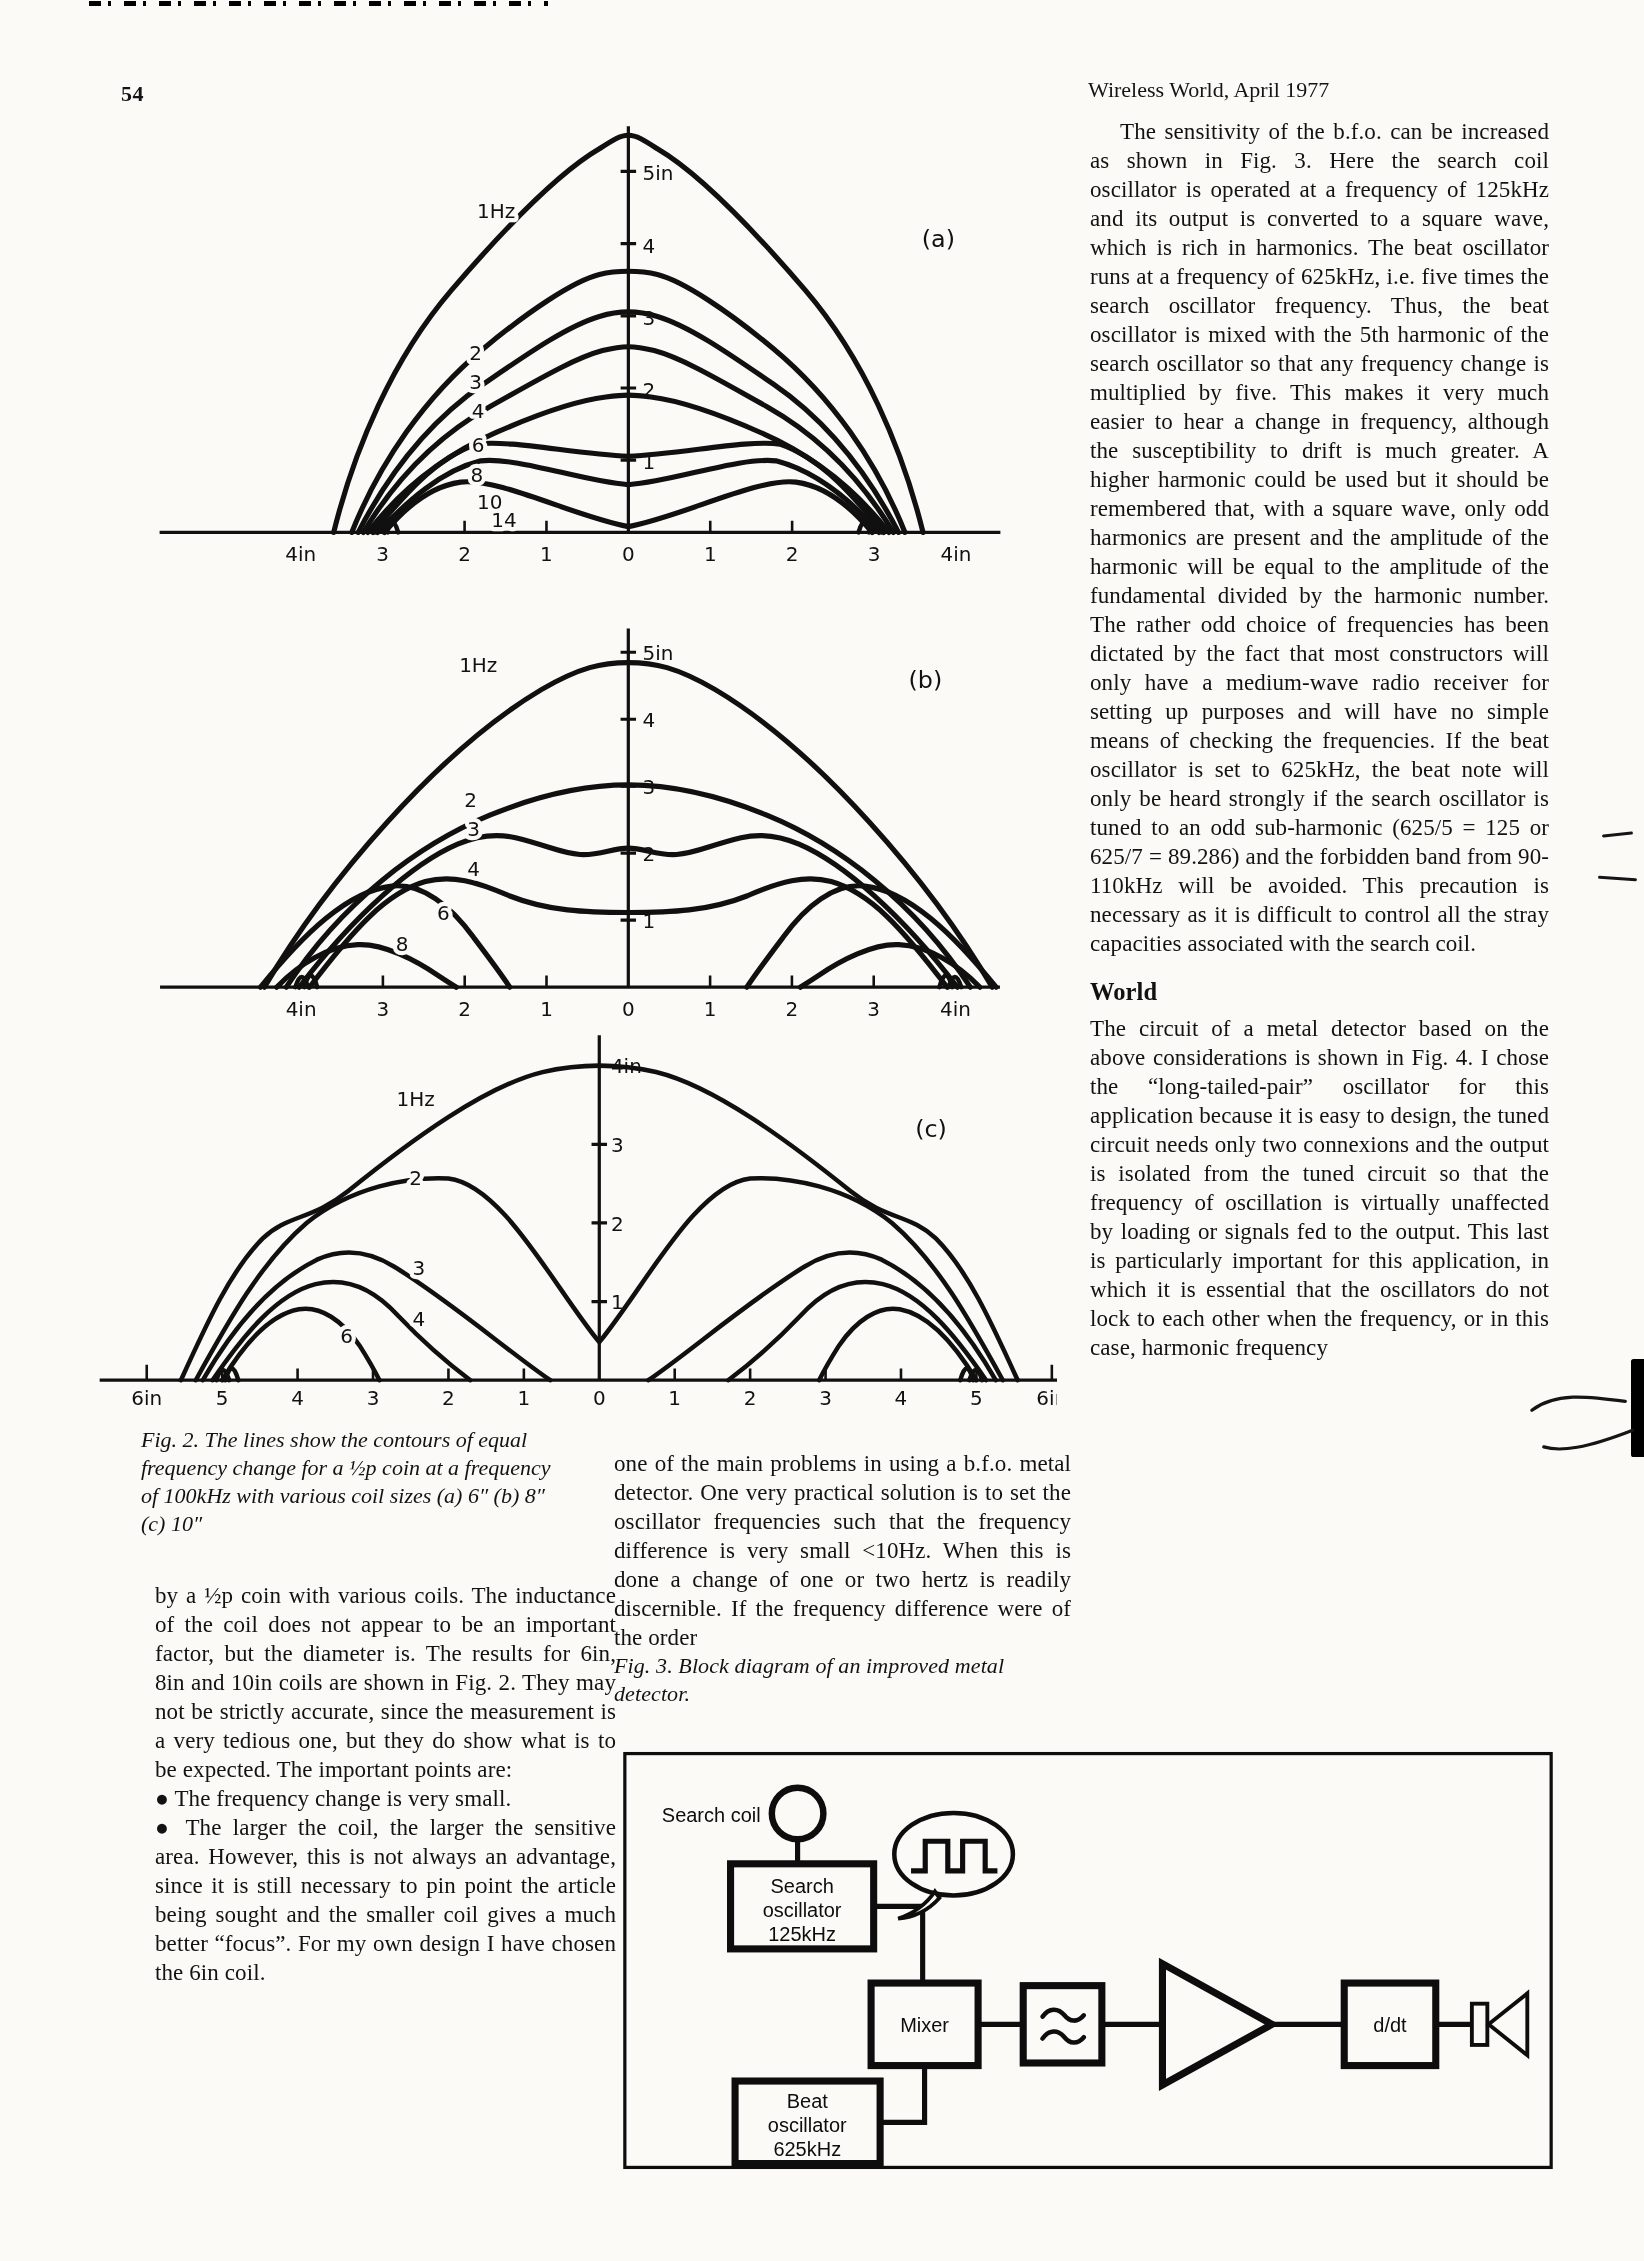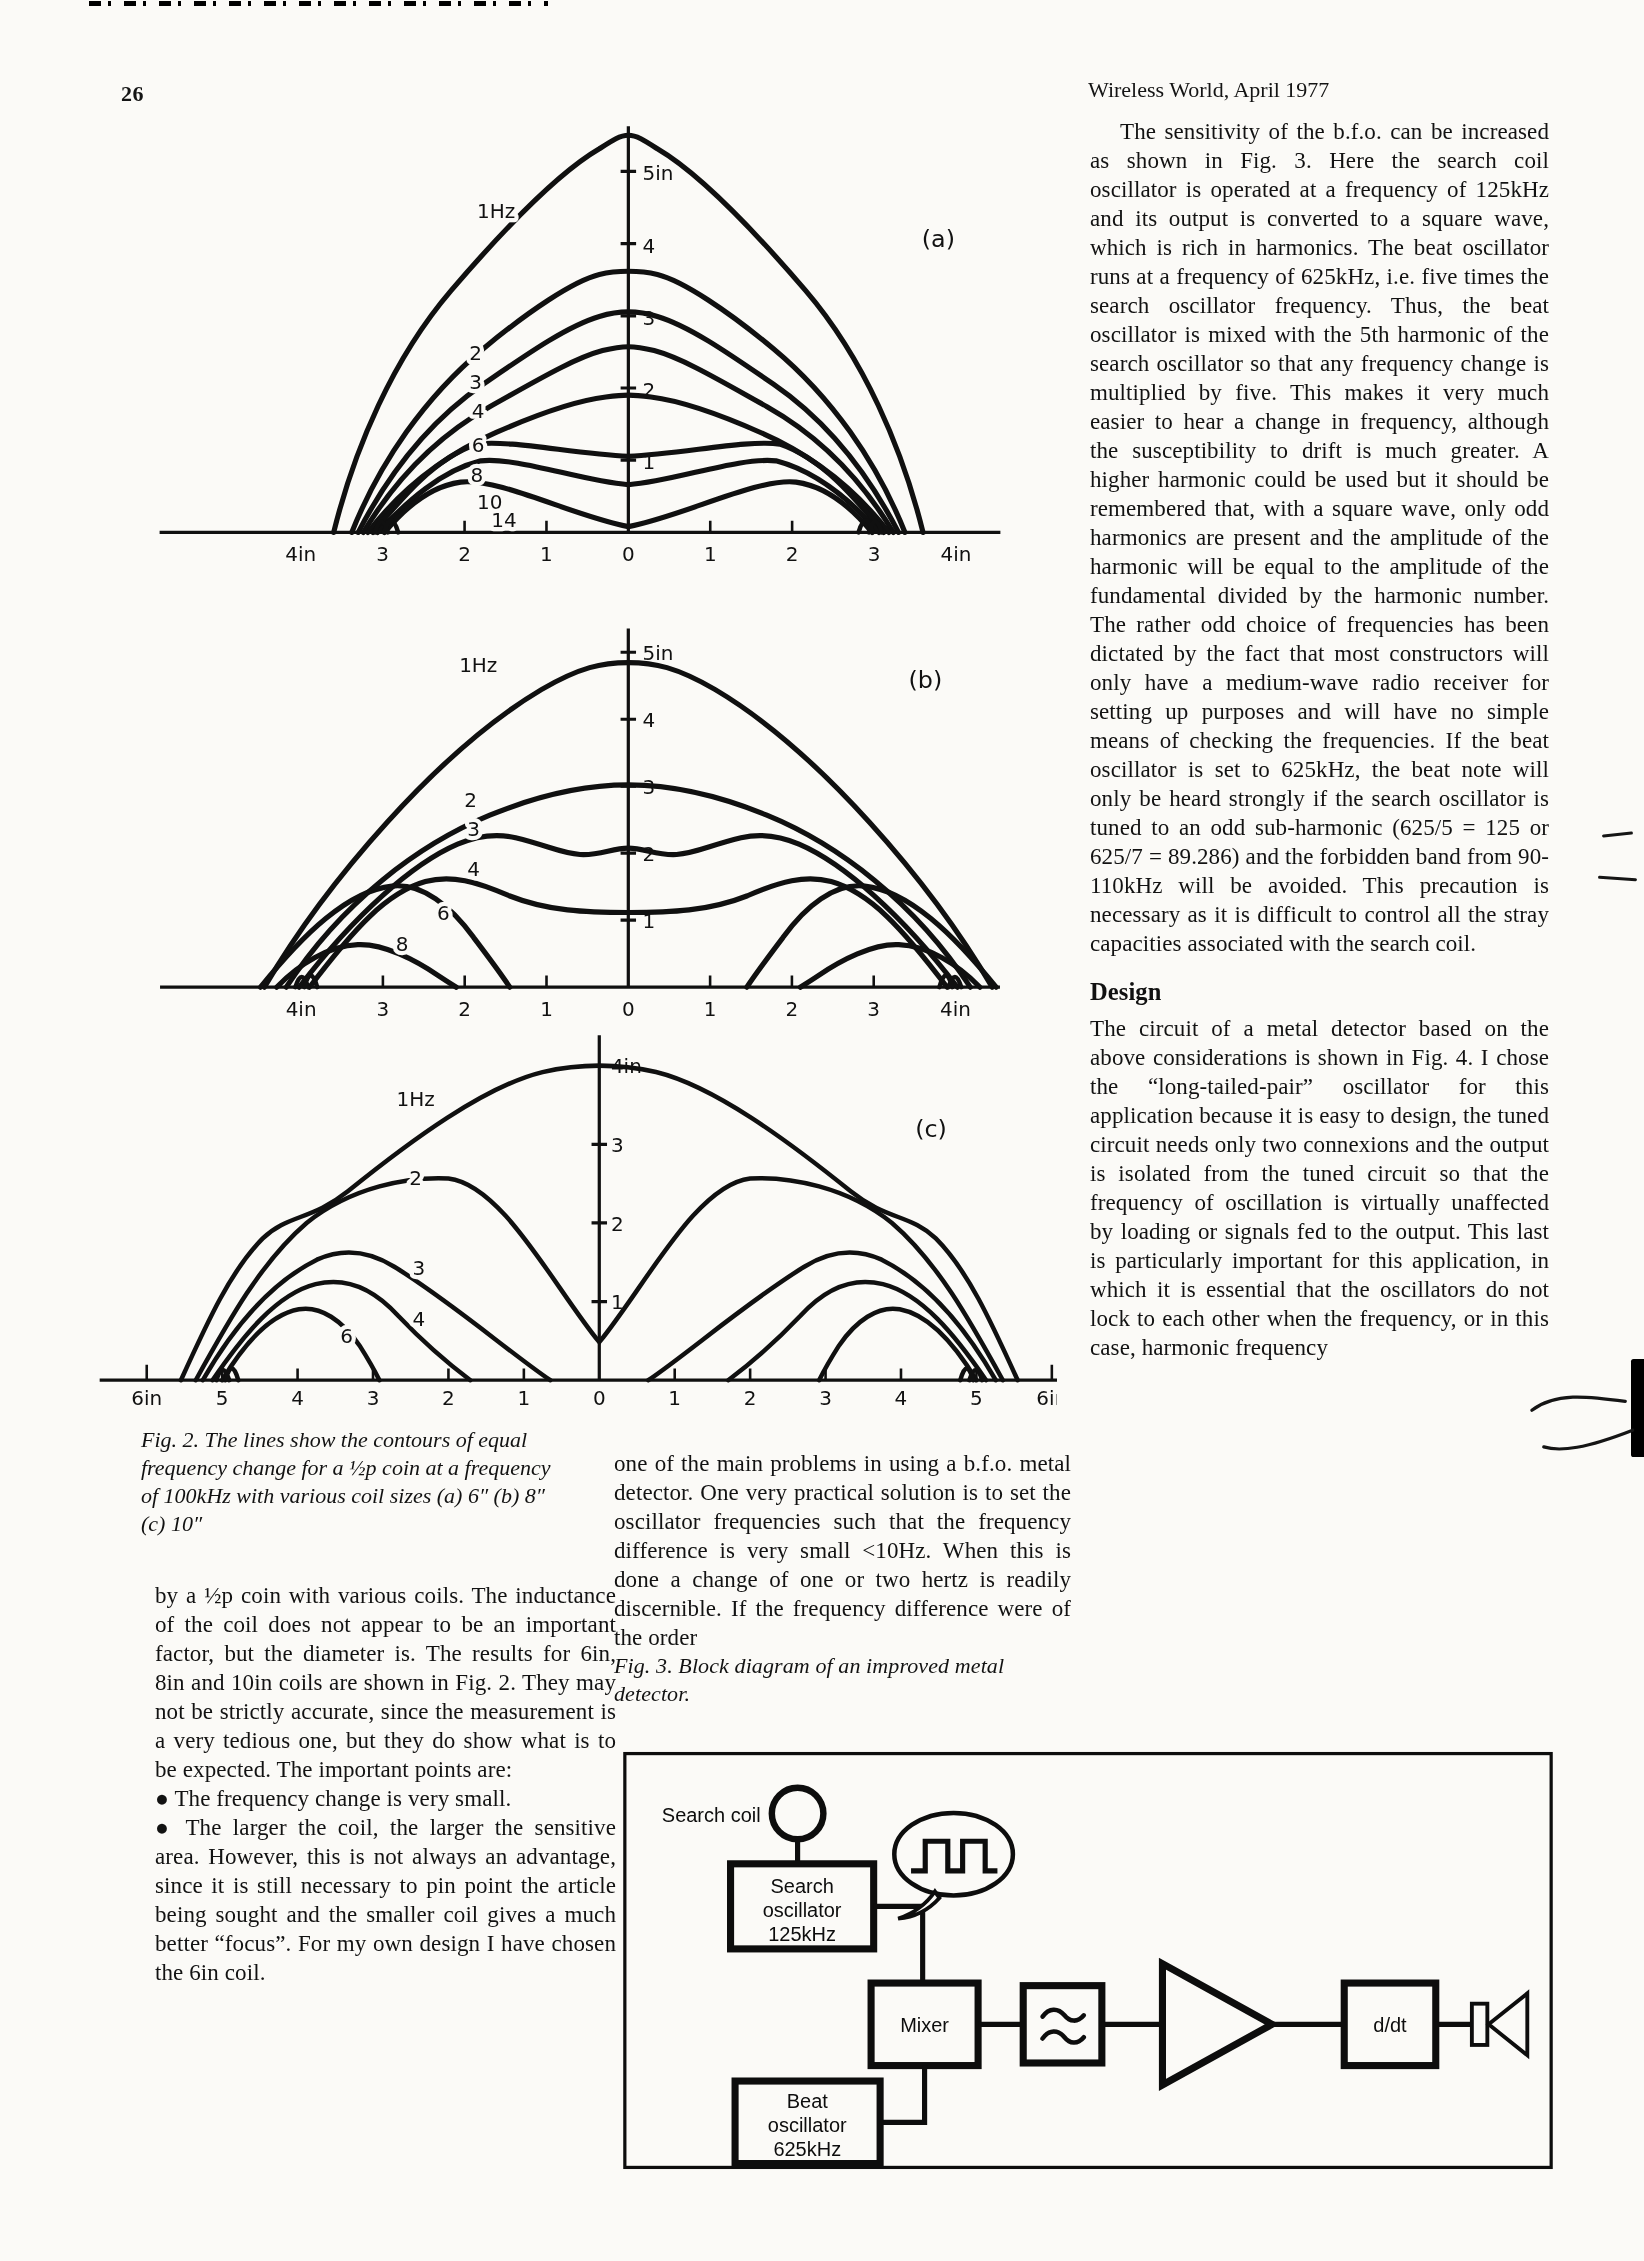--- a/index.html
+++ b/index.html
@@ -42,21 +42,21 @@
 <div class="abs edgetab"></div>
 <div class="abs margindash" style="left:1602px;top:833px;width:31px;transform:rotate(-6deg);"></div>
 <div class="abs margindash" style="left:1598px;top:877px;width:39px;transform:rotate(4deg);"></div>
 <svg class="abs" style="left:1529px;top:1386px;" width="103" height="32" viewBox="0 0 160 50">
   <path d="M4 38 C 40 10, 90 16, 150 24" fill="none" stroke="#151515" stroke-width="5" stroke-linecap="round"></path>
 </svg>
 <svg class="abs" style="left:1541px;top:1425px;" width="97" height="29" viewBox="0 0 150 45">
   <path d="M4 34 C 30 42, 70 36, 142 8" fill="none" stroke="#151515" stroke-width="5" stroke-linecap="round"></path>
 </svg>
 
-<div class="abs hdr hdr-num" style="left:121px;top:81px;">26</div>
+<div class="abs hdr hdr-num" style="left:121px;top:81px;">54</div>
 <div class="abs hdr" style="left:1088px;top:77px;width:451px;">Wireless World, April 1977</div>
 
 <svg class="abs" style="left:148px;top:126px;" width="864" height="455" viewBox="0 0 1340 705">
   <g>
     <path class="ax" d="M745 0 V630"></path>
     <path class="ax" d="M18 630 H1322"></path>
     <path class="ax" d="M733 70 H757 M733 182 H757 M733 294 H757 M733 406 H757 M733 518 H757"></path>
     <path class="tk" d="M491 612 V630 M618 612 V630 M872 612 V630 M999 612 V630 M364 616 V630 M1126 616 V630"></path>
   </g>
   <g>
@@ -205,21 +205,21 @@
   <p>● The larger the coil, the larger the sensitive area. However, this is not always an advantage, since it is still necessary to pin point the article being sought and the smaller coil gives a much better “focus”. For my own design I have chosen the 6in coil.</p>
 </div>
 
 <div class="abs bodytext" style="left:614px;top:1449px;width:457px;">
   <p>one of the main problems in using a b.f.o. metal detector. One very practical solution is to set the oscillator frequencies such that the frequency difference is very small &lt;10Hz. When this is done a change of one or two hertz is readily discernible. If the frequency difference were of the order</p>
   <p class="caption" style="text-align:left;">Fig. 3. Block diagram of an improved metal detector.</p>
 </div>
 
 <div class="abs bodytext" style="left:1090px;top:117px;width:459px;">
   <p class="ind">The sensitivity of the b.f.o. can be increased as shown in Fig. 3. Here the search coil oscillator is operated at a frequency of 125kHz and its output is converted to a square wave, which is rich in harmonics. The beat oscillator runs at a frequency of 625kHz, i.e. five times the search oscillator frequency. Thus, the beat oscillator is mixed with the 5th harmonic of the search oscillator so that any frequency change is multiplied by five. This makes it very much easier to hear a change in frequency, although the susceptibility to drift is much greater. A higher harmonic could be used but it should be remembered that, with a square wave, only odd harmonics are present and the amplitude of the harmonic will be equal to the amplitude of the fundamental divided by the harmonic number. The rather odd choice of frequencies has been dictated by the fact that most constructors will only have a medium-wave radio receiver for setting up purposes and will have no simple means of checking the frequencies. If the beat oscillator is set to 625kHz, the beat note will only be heard strongly if the search oscillator is tuned to an odd sub-harmonic (625/5 = 125 or 625/7 = 89.286) and the forbidden band from 90-110kHz will be avoided. This precaution is necessary as it is difficult to control all the stray capacities associated with the search coil.</p>
-  <div class="design-h">Design</div>
+  <div class="design-h">World</div>
   <p>The circuit of a metal detector based on the above considerations is shown in Fig. 4. I chose the “long-tailed-pair” oscillator for this application because it is easy to design, the tuned circuit needs only two connexions and the output is isolated from the tuned circuit so that the frequency of oscillation is virtually unaffected by loading or signals fed to the output. This last is particularly important for this application, in which it is essential that the oscillators do not lock to each other when the frequency, or in this case, harmonic frequency</p>
 </div>
 
 <svg class="abs" style="left:622px;top:1751px;" width="932" height="419" viewBox="0 0 1445 650">
   <rect x="4" y="4" width="1437" height="642" fill="none" stroke="#0d0d0d" stroke-width="5"></rect>
 
   <text class="blab" x="138" y="110" text-anchor="middle">Search coil</text>
   <circle cx="272" cy="97" r="40" fill="none" stroke="#0d0d0d" stroke-width="10"></circle>
   <path class="wire" d="M272 137 V175"></path>
 

